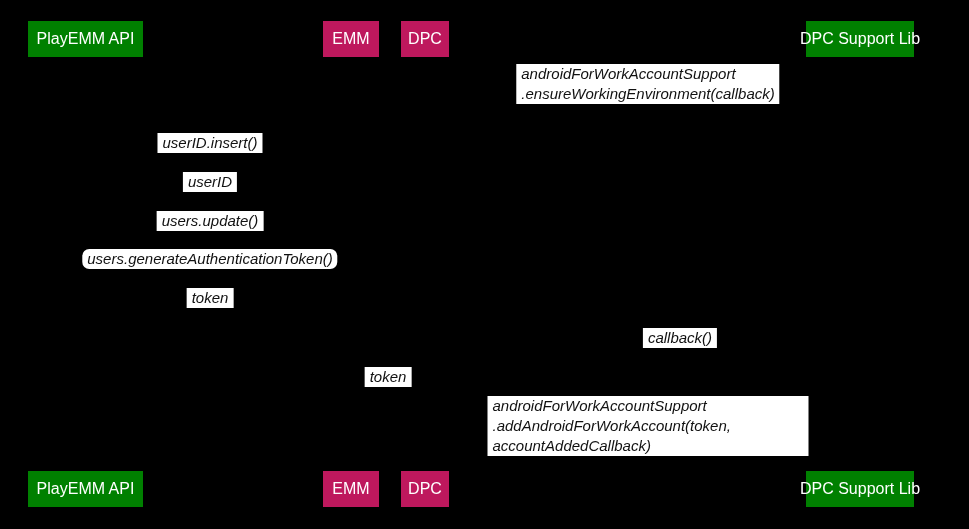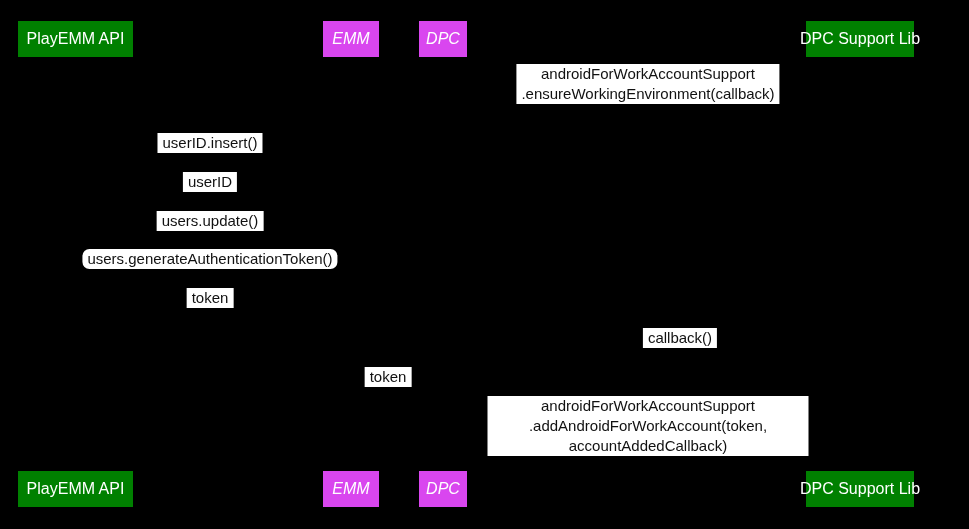--- a/index.html
+++ b/index.html
@@ -20,36 +20,36 @@
     height: 36px;
     display: flex;
     align-items: center;
     justify-content: center;
     color: #ffffff;
     font-size: 16px;
     line-height: 1;
     white-space: nowrap;
   }
   .actor.green { background: #008000; }
-  .actor.blue  { background: #d946ef; font-style: italic; }
+  .actor.blue  { background: #be185d; }
   .chip {
     position: absolute;
     transform: translateX(-50%);
     background: #ffffff;
     color: #111111;
     font-size: 15px;
     line-height: 20px;
     padding: 0 5px;
-    text-align: center;
     white-space: pre-line;
+    font-style: italic;
   }
   
-  .col-playemm { left: 18px;  width: 115px; }
+  .col-playemm { left: 28px;  width: 115px; }
   .col-emm     { left: 323px; width: 56px; }
-  .col-dpc     { left: 401px; width: 48px; margin-left: 18px; }
+  .col-dpc     { left: 401px; width: 48px; }
   .col-dpcsl   { left: 806px; width: 108px; }
   .row-top    { top: 21px; }
   .row-bottom { top: 471px; }
 </style>
 </head>
 <body>
 
 <div class="canvas">
 
   <div class="actor green col-playemm row-top">PlayEMM API</div>

